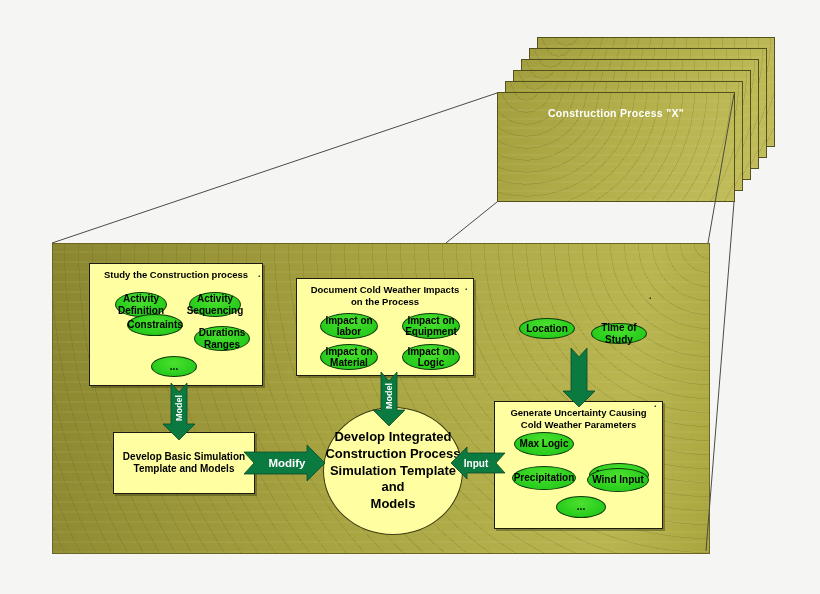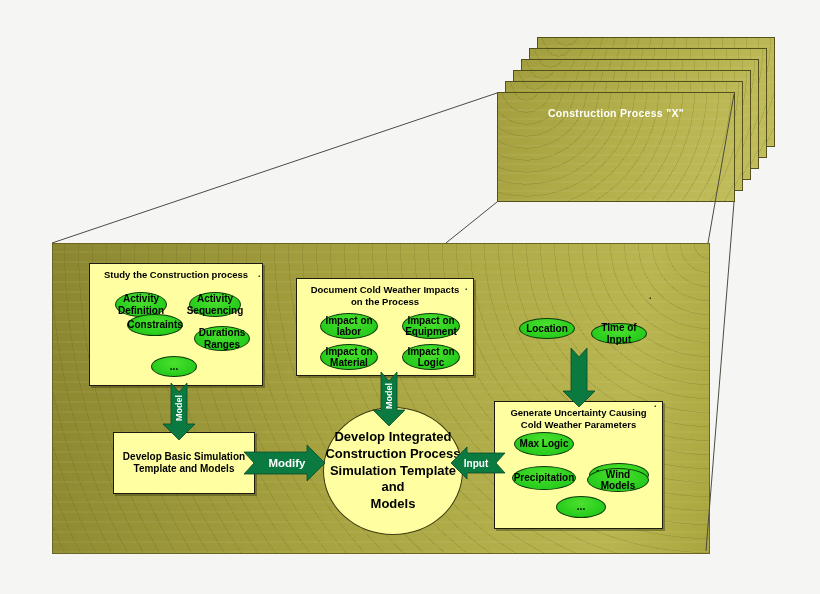--- a/index.html
+++ b/index.html
@@ -141,31 +141,31 @@
 labor</div>
     <div class="gel" style="left:349px;top:69px;width:58px;height:26px;">Impact on
 Equipment</div>
     <div class="gel" style="left:267px;top:100px;width:58px;height:26px;">Impact on
 Material</div>
     <div class="gel" style="left:349px;top:100px;width:58px;height:26px;">Impact on
 Logic</div>
 
     <span class="marker" style="left:596px;top:48px;">.</span>
     <div class="gel" style="left:466px;top:74px;width:56px;height:21px;">Location</div>
-    <div class="gel" style="left:538px;top:79px;width:56px;height:21px;">Time of Input</div>
+    <div class="gel" style="left:538px;top:79px;width:56px;height:21px;">Time of Study</div>
 
     <div class="ybox box-generate">
       <span class="title">Generate Uncertainty Causing
 Cold Weather Parameters</span>
     </div>
     <span class="marker" style="left:601px;top:156px;">.</span>
     <div class="gel" style="left:461px;top:188px;width:60px;height:24px;">Max Logic</div>
     <div class="gel" style="left:536px;top:188px;width:60px;height:24px;margin-top:31px;">Min Temp</div>
     <div class="gel" style="left:459px;top:222px;width:64px;height:24px;">Precipitation</div>
-    <div class="gel" style="left:534px;top:224px;width:62px;height:24px;">Wind Models</div>
+    <div class="gel" style="left:534px;top:224px;width:62px;height:24px;">Wind Input</div>
     <div class="gel" style="left:503px;top:252px;width:50px;height:22px;">...</div>
 
     <div class="ybox box-basic">
       <span class="title">Develop Basic Simulation
 Template and Models</span>
     </div>
 
     <div class="big-circle">Develop Integrated
 Construction Process
 Simulation Template and

